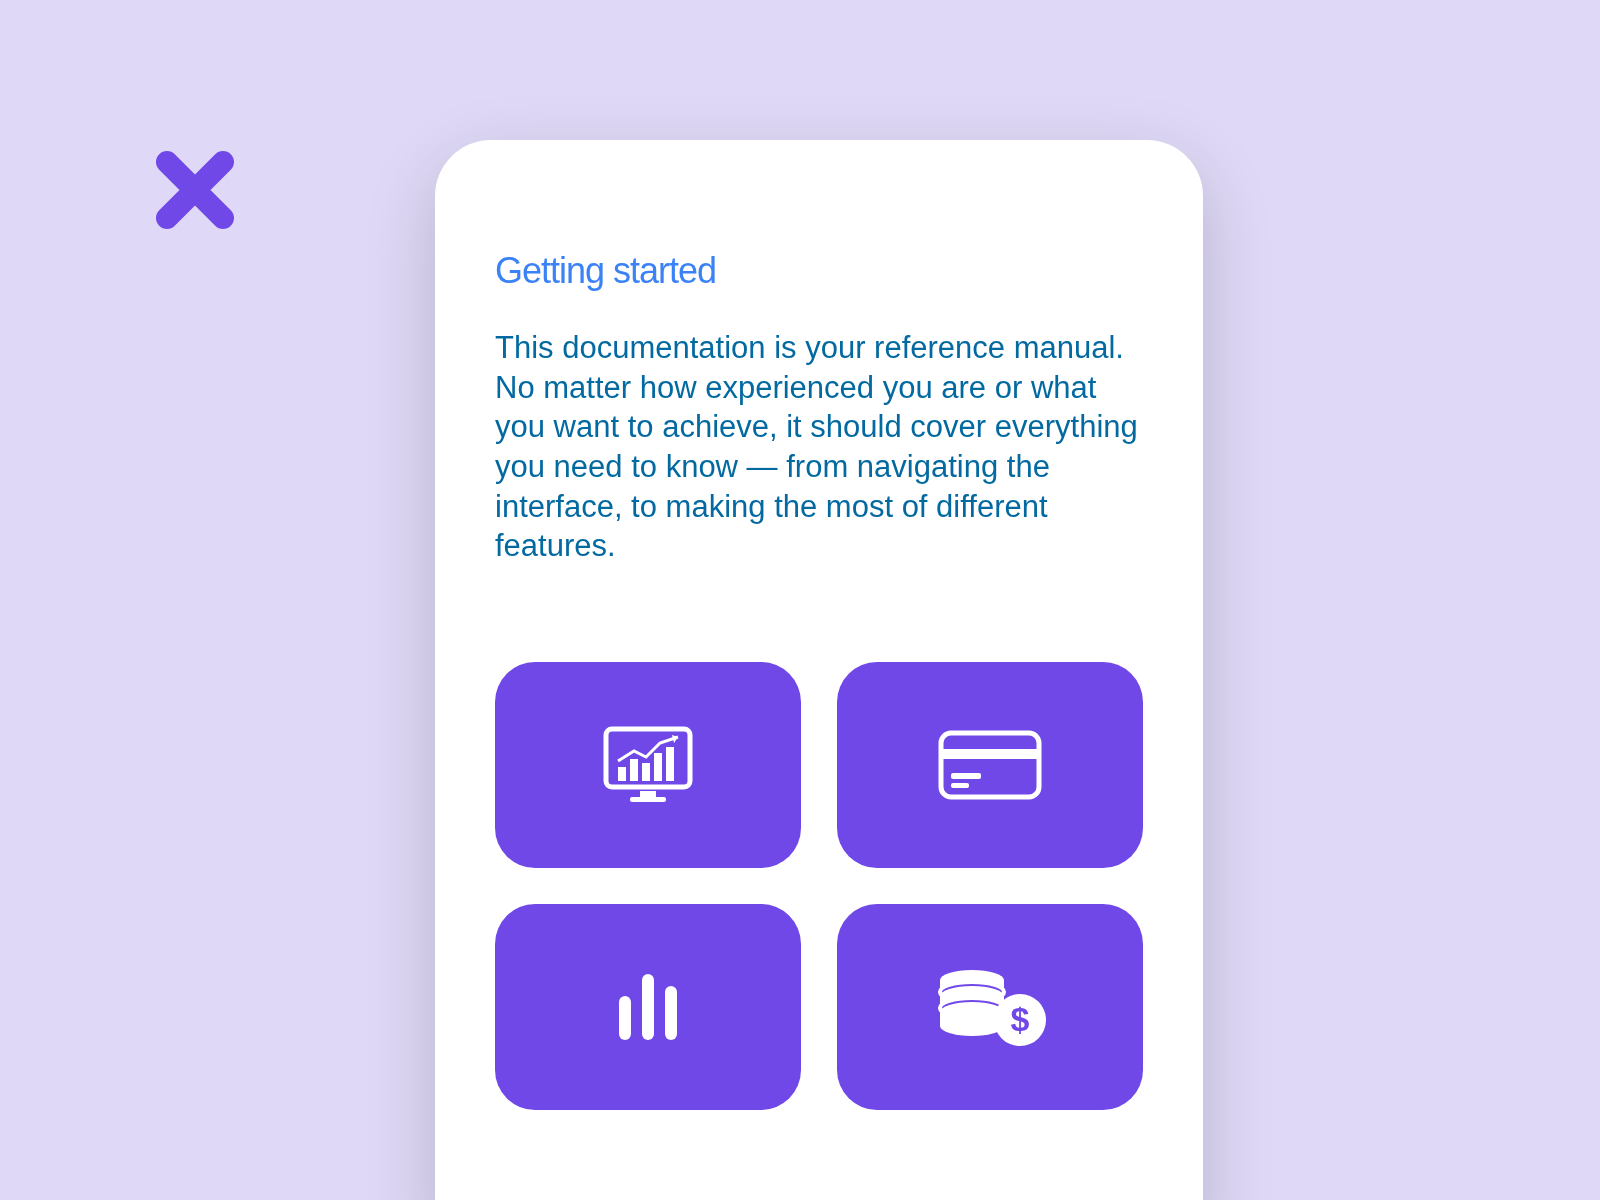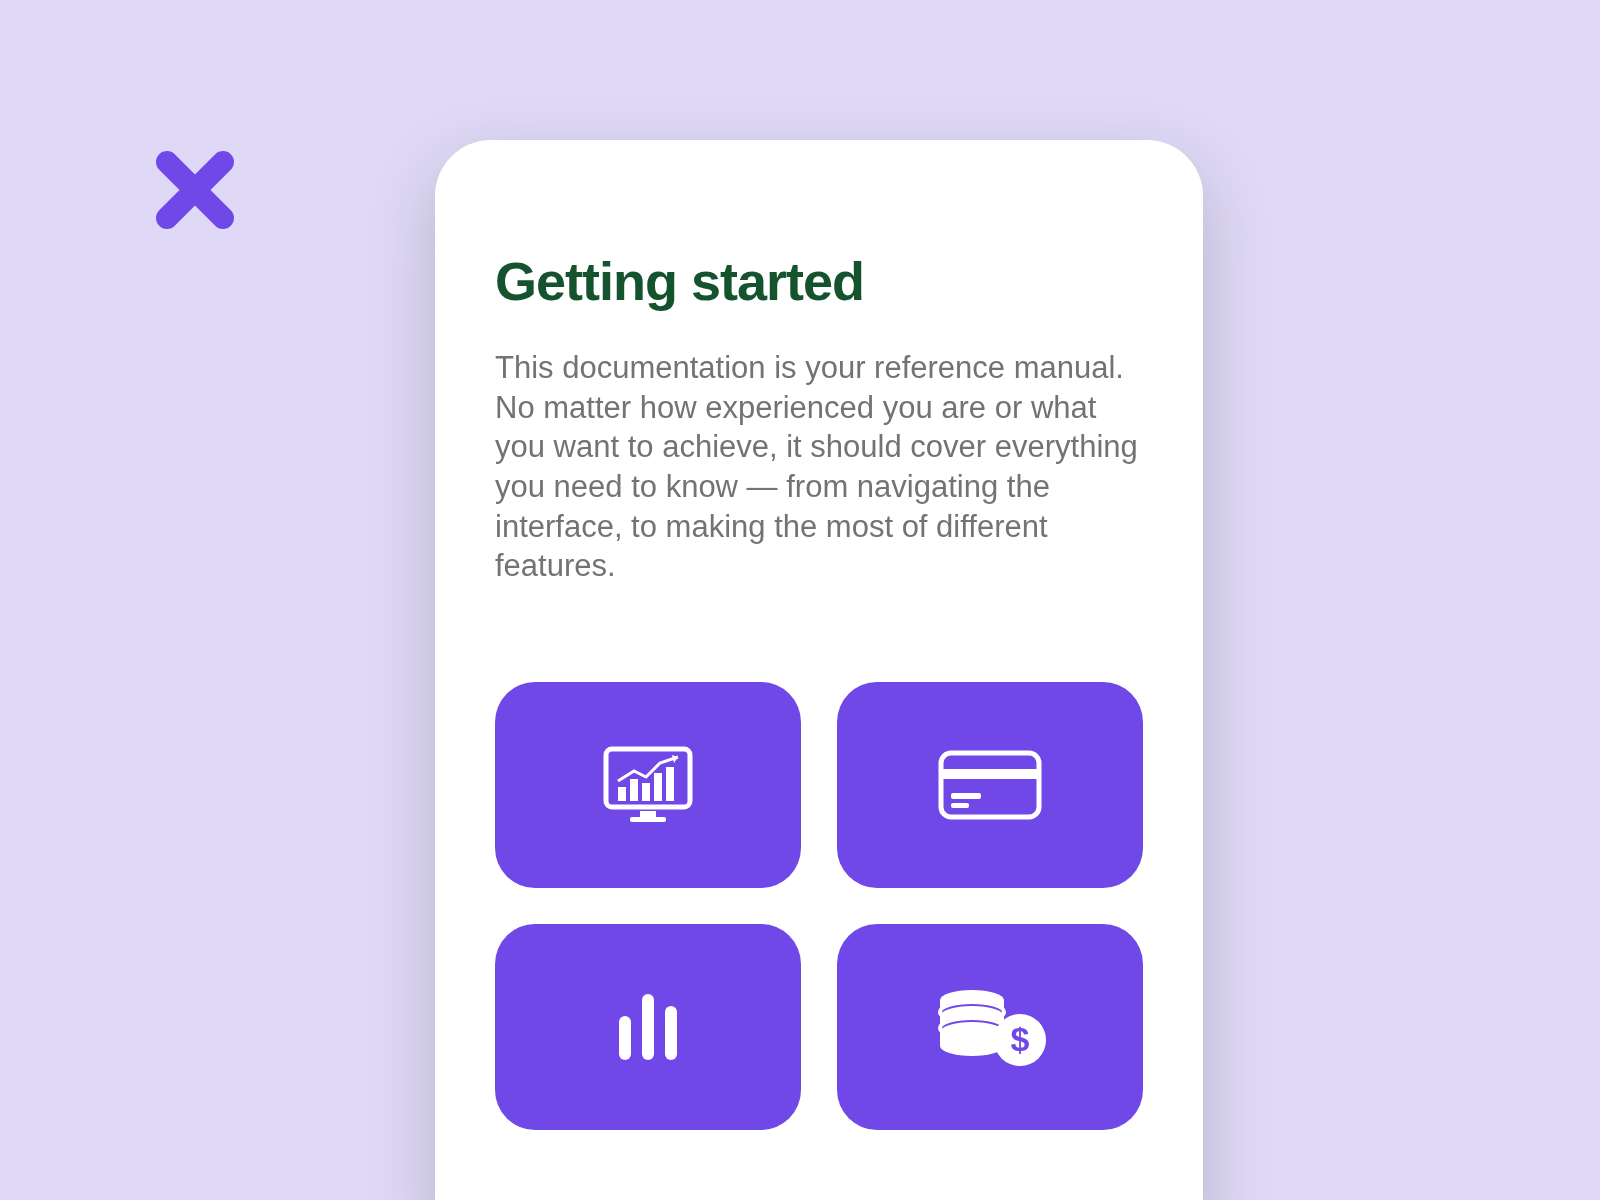--- a/index.html
+++ b/index.html
@@ -29,31 +29,31 @@
     left: 435px;
     width: 768px;
     height: 1100px;
     background: #FFFFFF;
     border-radius: 56px 56px 0 0;
     box-shadow: 0 24px 70px rgba(0,0,0,0.18);
     padding: 110px 60px 0 60px;
   }
 
   .title {
-    font-size: 54px;
-    font-weight: 700;
+    font-size: 36px;
+    font-weight: 400;
     letter-spacing: -1px;
-    color: #14532d;
+    color: #3b82f6;
     margin-bottom: 36px;
   }
 
   .body-text {
     font-size: 31px;
     line-height: 1.28;
-    color: #737373;
+    color: #0369a1;
     font-weight: 400;
     margin-bottom: 96px;
     max-width: 660px;
   }
 
   .grid {
     display: grid;
     grid-template-columns: 1fr 1fr;
     gap: 36px;
     width: 100%;

